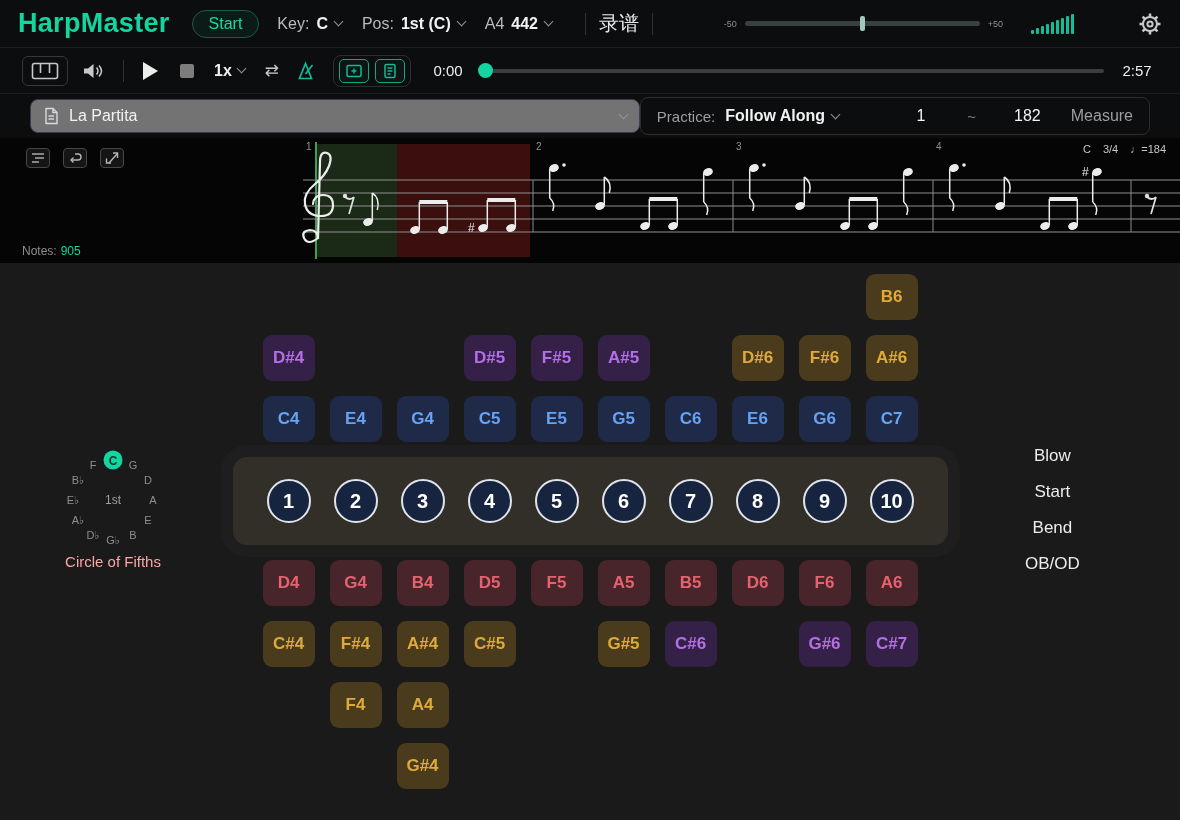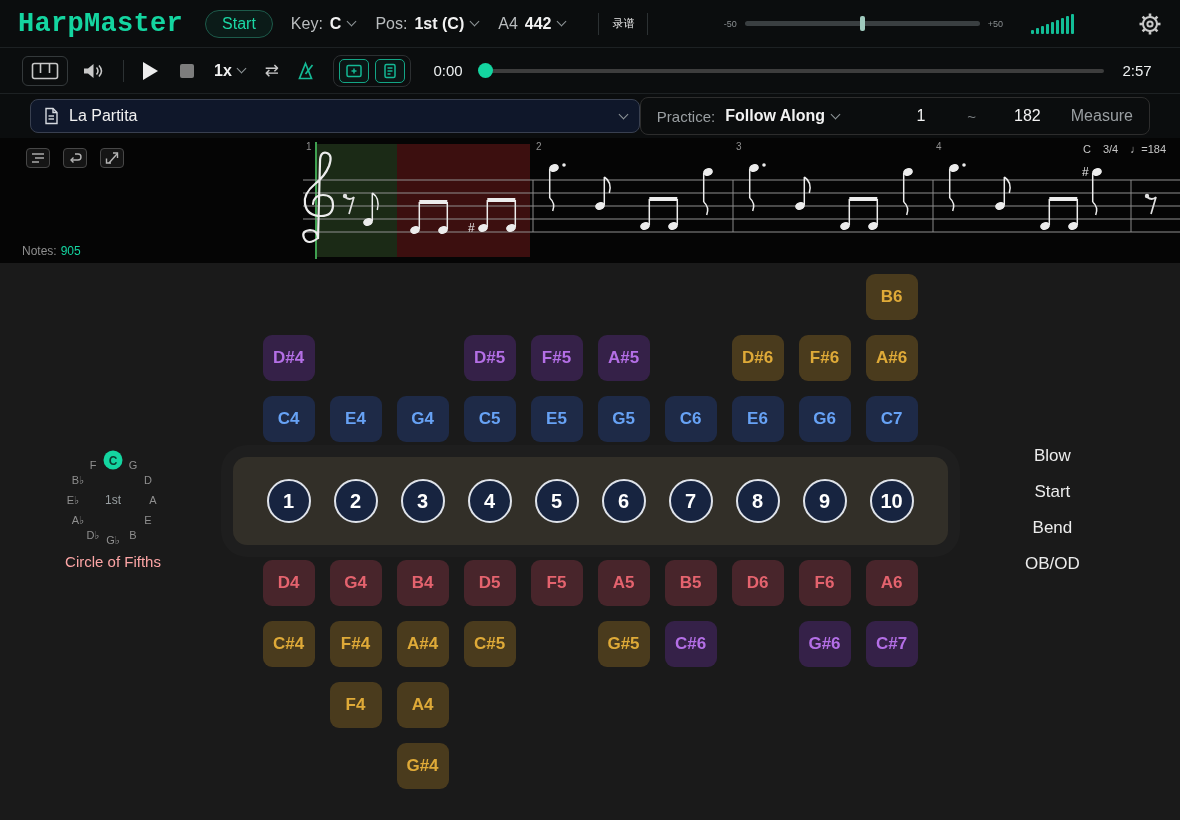--- a/index.html
+++ b/index.html
@@ -6,27 +6,27 @@
   html,body { width:1180px; height:820px; }
   body {
     background:#1a1a1a;
     font-family:"Liberation Sans", sans-serif;
     color:#e8e8e8;
     overflow:hidden;
     -webkit-font-smoothing:antialiased;
   }
   
   .topbar { display:flex; align-items:center; height:48px; background:#0b0d0e; border-bottom:1px solid #1d2123; padding:0 18px; }
-  .logo { font-size:27px; font-weight:800; color:#14d5a0; letter-spacing:.3px; margin-right:22px;font-family:Liberation Mono, monospace; }
+  .logo { font-size:27px; font-weight:800; color:#14d5a0; letter-spacing:.3px; margin-right:22px; }
   .start-btn { background:rgba(20,213,160,.07); border:1px solid #1d5a4a; color:#1bd8a5; font-size:16px; padding:4px 16px; border-radius:16px; margin-right:18px; cursor:pointer; font-family:inherit; }
   .ctrl { display:flex; align-items:center; gap:7px; font-size:16px; color:#b9bcbe; margin-right:20px; cursor:pointer; }
   .ctrl .val { color:#f2f2f2; font-weight:700; }
   .chev { width:7px; height:7px; border-right:1.7px solid #8f9699; border-bottom:1.7px solid #8f9699; transform:rotate(45deg); margin-top:-4px; }
   .vsep { width:1px; height:22px; background:#2c3133; margin:0 13px; }
-  .record-btn { background:none; border:none; color:#e6e6e6; font-size:11px; cursor:pointer; font-family:inherit; }
+  .record-btn { background:none; border:none; color:#e6e6e6; font-size:20px; cursor:pointer; font-family:inherit; }
   .pitch-group { display:flex; align-items:center; gap:8px; margin-left:auto; }
   .tinylbl { font-size:9px; color:#8a8f91; }
   .pitch-track { width:235px; height:5px; background:#3a3f41; border-radius:3px; position:relative; cursor:pointer; }
   .pitch-handle { position:absolute; left:49%; top:-5px; width:5px; height:15px; background:#9fc9bd; border-radius:2px; }
   .meter { display:flex; align-items:flex-end; gap:2px; height:20px; margin-left:28px; }
   .meter i { display:block; width:3px; background:#12bd97; border-radius:1px; }
   .gear-btn { margin-left:64px; background:none; border:none; cursor:pointer; display:flex; }
   
   .transport { display:flex; align-items:center; height:46px; background:#0b0d0e; border-bottom:1px solid #1d2123; padding:0 22px; }
   .tbtn { display:flex; align-items:center; justify-content:center; background:none; border:none; cursor:pointer; padding:4px 6px; }
@@ -36,21 +36,21 @@
   .speed { display:flex; align-items:center; gap:6px; font-size:16px; color:#f0f0f0; font-weight:700; margin:0 14px; cursor:pointer; }
   .loop-glyph { font-size:17px; color:#c8c8c8; }
   .tgl-group { display:flex; gap:6px; border:1px solid #2c2f31; border-radius:8px; padding:3px 5px; margin:0 16px 0 10px; }
   .tgl { width:30px; height:24px; border:1.5px solid #13a585; border-radius:5px; display:flex; align-items:center; justify-content:center; background:rgba(19,165,133,.06); cursor:pointer; }
   .time { font-size:15px; color:#eceff0; min-width:42px; text-align:center; }
   .seek { flex:1; position:relative; display:flex; align-items:center; margin:0 12px; height:20px; cursor:pointer; }
   .seek-track { flex:1; height:4px; background:#3d3d3d; border-radius:2px; }
   .seek-knob { position:absolute; left:-3px; width:15px; height:15px; border-radius:50%; background:#14d5a0; }
   
   .songrow { display:flex; align-items:center; height:44px; background:#0b0d0e; padding:0 30px; }
-  .song-select { width:628px; height:34px; background:#0f172a; border:1px solid #394050; border-radius:8px; display:flex; align-items:center; padding:0 12px; cursor:pointer; }
+  .song-select { width:628px; height:34px; background:#737373; border:1px solid #394050; border-radius:8px; display:flex; align-items:center; padding:0 12px; cursor:pointer; }
   .song-title { font-size:16px; color:#f2f2f2; margin-left:10px; }
   .song-select .chev { margin-left:auto; }
   .practice-box { margin-left:auto; width:525px; height:38px; border:1px solid #2d2d2d; border-radius:8px; display:flex; align-items:center; padding:0 16px; }
   .p-label { color:#9a9fa2; font-size:15px; margin-right:10px; }
   .p-mode { display:flex; align-items:center; gap:7px; font-size:16px; color:#f2f2f2; font-weight:600; cursor:pointer; }
   .m-from { margin-left:auto; font-size:16px; color:#f2f2f2; cursor:text; }
   .m-tilde { margin:0 0 0 42px; color:#7d8285; font-size:15px; }
   .m-to { margin-left:38px; font-size:16px; color:#f2f2f2; cursor:text; }
   .m-label { margin-left:30px; color:#9a9fa2; font-size:16px; }
   

